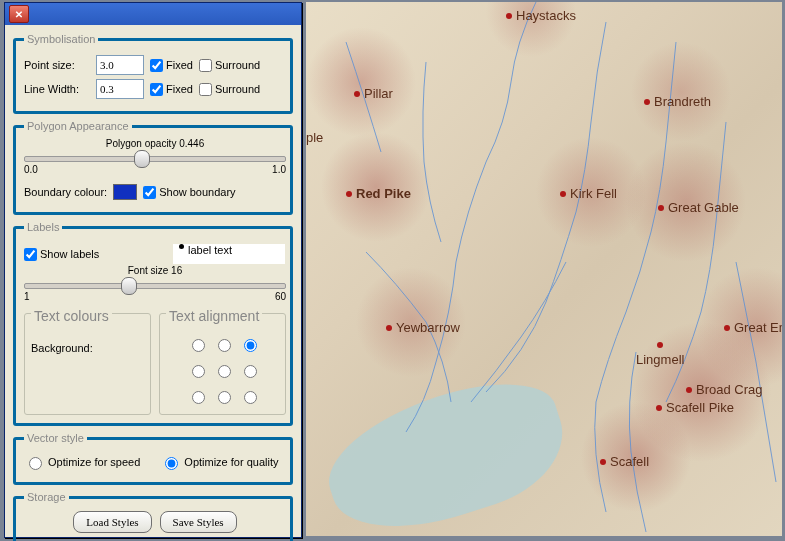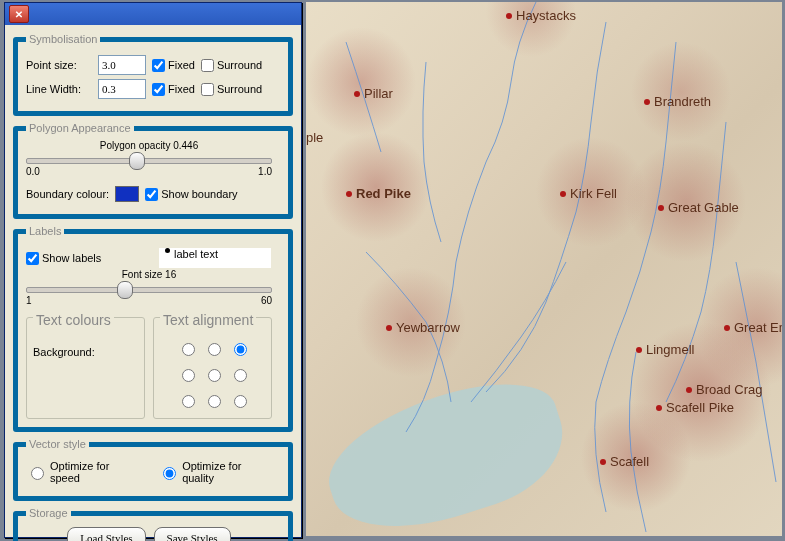--- a/index.html
+++ b/index.html
@@ -2,21 +2,21 @@
 <html><head>
 <meta charset="utf-8">
 <style>
   html,body{margin:0;padding:0;font-family:Tahoma,Arial,sans-serif;font-size:11px;background:#7a8494}
   .stage{position:relative;width:785px;height:541px;background:#7a8494}
   .dialog{position:absolute;left:4px;top:2px;width:296px;height:534px;background:#ece9d8;border:1px solid #0a246a;box-shadow:1px 1px 0 #000}
   .titlebar{height:22px;background:linear-gradient(#3a6fd6,#2a5bbf);display:flex;align-items:center;padding:0 4px;color:#fff;font-weight:bold}
   .titlebar .title{flex:1;padding-left:4px}
   .closebtn{width:18px;height:16px;background:linear-gradient(#f08070,#c0392b);border:1px solid #8b1a1a;border-radius:2px;display:flex;align-items:center;justify-content:center;color:#fff;font-family:Arial;font-size:10px;font-weight:bold;cursor:pointer}
   .body{padding:6px 8px}
-  fieldset{border:5px solid #0369a1;border-radius:3px;margin:2px 0 6px 0;padding:6px 16px 8px 8px}
+  fieldset{border:3px solid #0369a1;border-radius:3px;margin:2px 0 6px 0;padding:6px 4px 8px 8px}
   legend{color:#888;padding:0 3px}
   .row{display:flex;align-items:center;gap:6px;margin:4px 0}
   .lbl{width:66px;color:#000}
   input.txt{width:40px;height:16px;border:1px solid #7f9db9;padding:1px 3px;font:11px Tahoma}
   .chk{display:flex;align-items:center;gap:3px}
   input[type=checkbox]{width:13px;height:13px;margin:0}
   .sliderwrap{position:relative;height:30px;margin-top:4px}
   .slidercap{position:absolute;top:-4px;left:0;right:0;text-align:center;font-size:10px;color:#000}
   .track{position:absolute;top:14px;left:0;right:0;height:4px;background:#d4d0c8;border:1px solid #999;border-radius:2px}
   .thumb{position:absolute;top:8px;width:14px;height:16px;background:linear-gradient(#fdfdfd,#c8c8c8);border:1px solid #707070;border-radius:7px;cursor:pointer}
@@ -226,21 +226,21 @@
           <span>Great Gable</span>
         </div>
         <div class="peak" style="left: 80px; top: 318px;">
           <span class="pd"></span>
           <span>Yewbarrow</span>
         </div>
         <div class="peak" style="left: 418px; top: 318px;">
           <span class="pd"></span>
           <span>Great End</span>
         </div>
-        <div class="peak" style="left: 330px; top: 340px;">
+        <div class="peak" style="left: 330px; top: 340px; flex-direction: column;">
           <span class="pd"></span>
           <span>Lingmell</span>
         </div>
         <div class="peak" style="left: 380px; top: 380px;">
           <span class="pd"></span>
           <span>Broad Crag</span>
         </div>
         <div class="peak" style="left: 350px; top: 398px;">
           <span class="pd"></span>
           <span>Scafell Pike</span>

